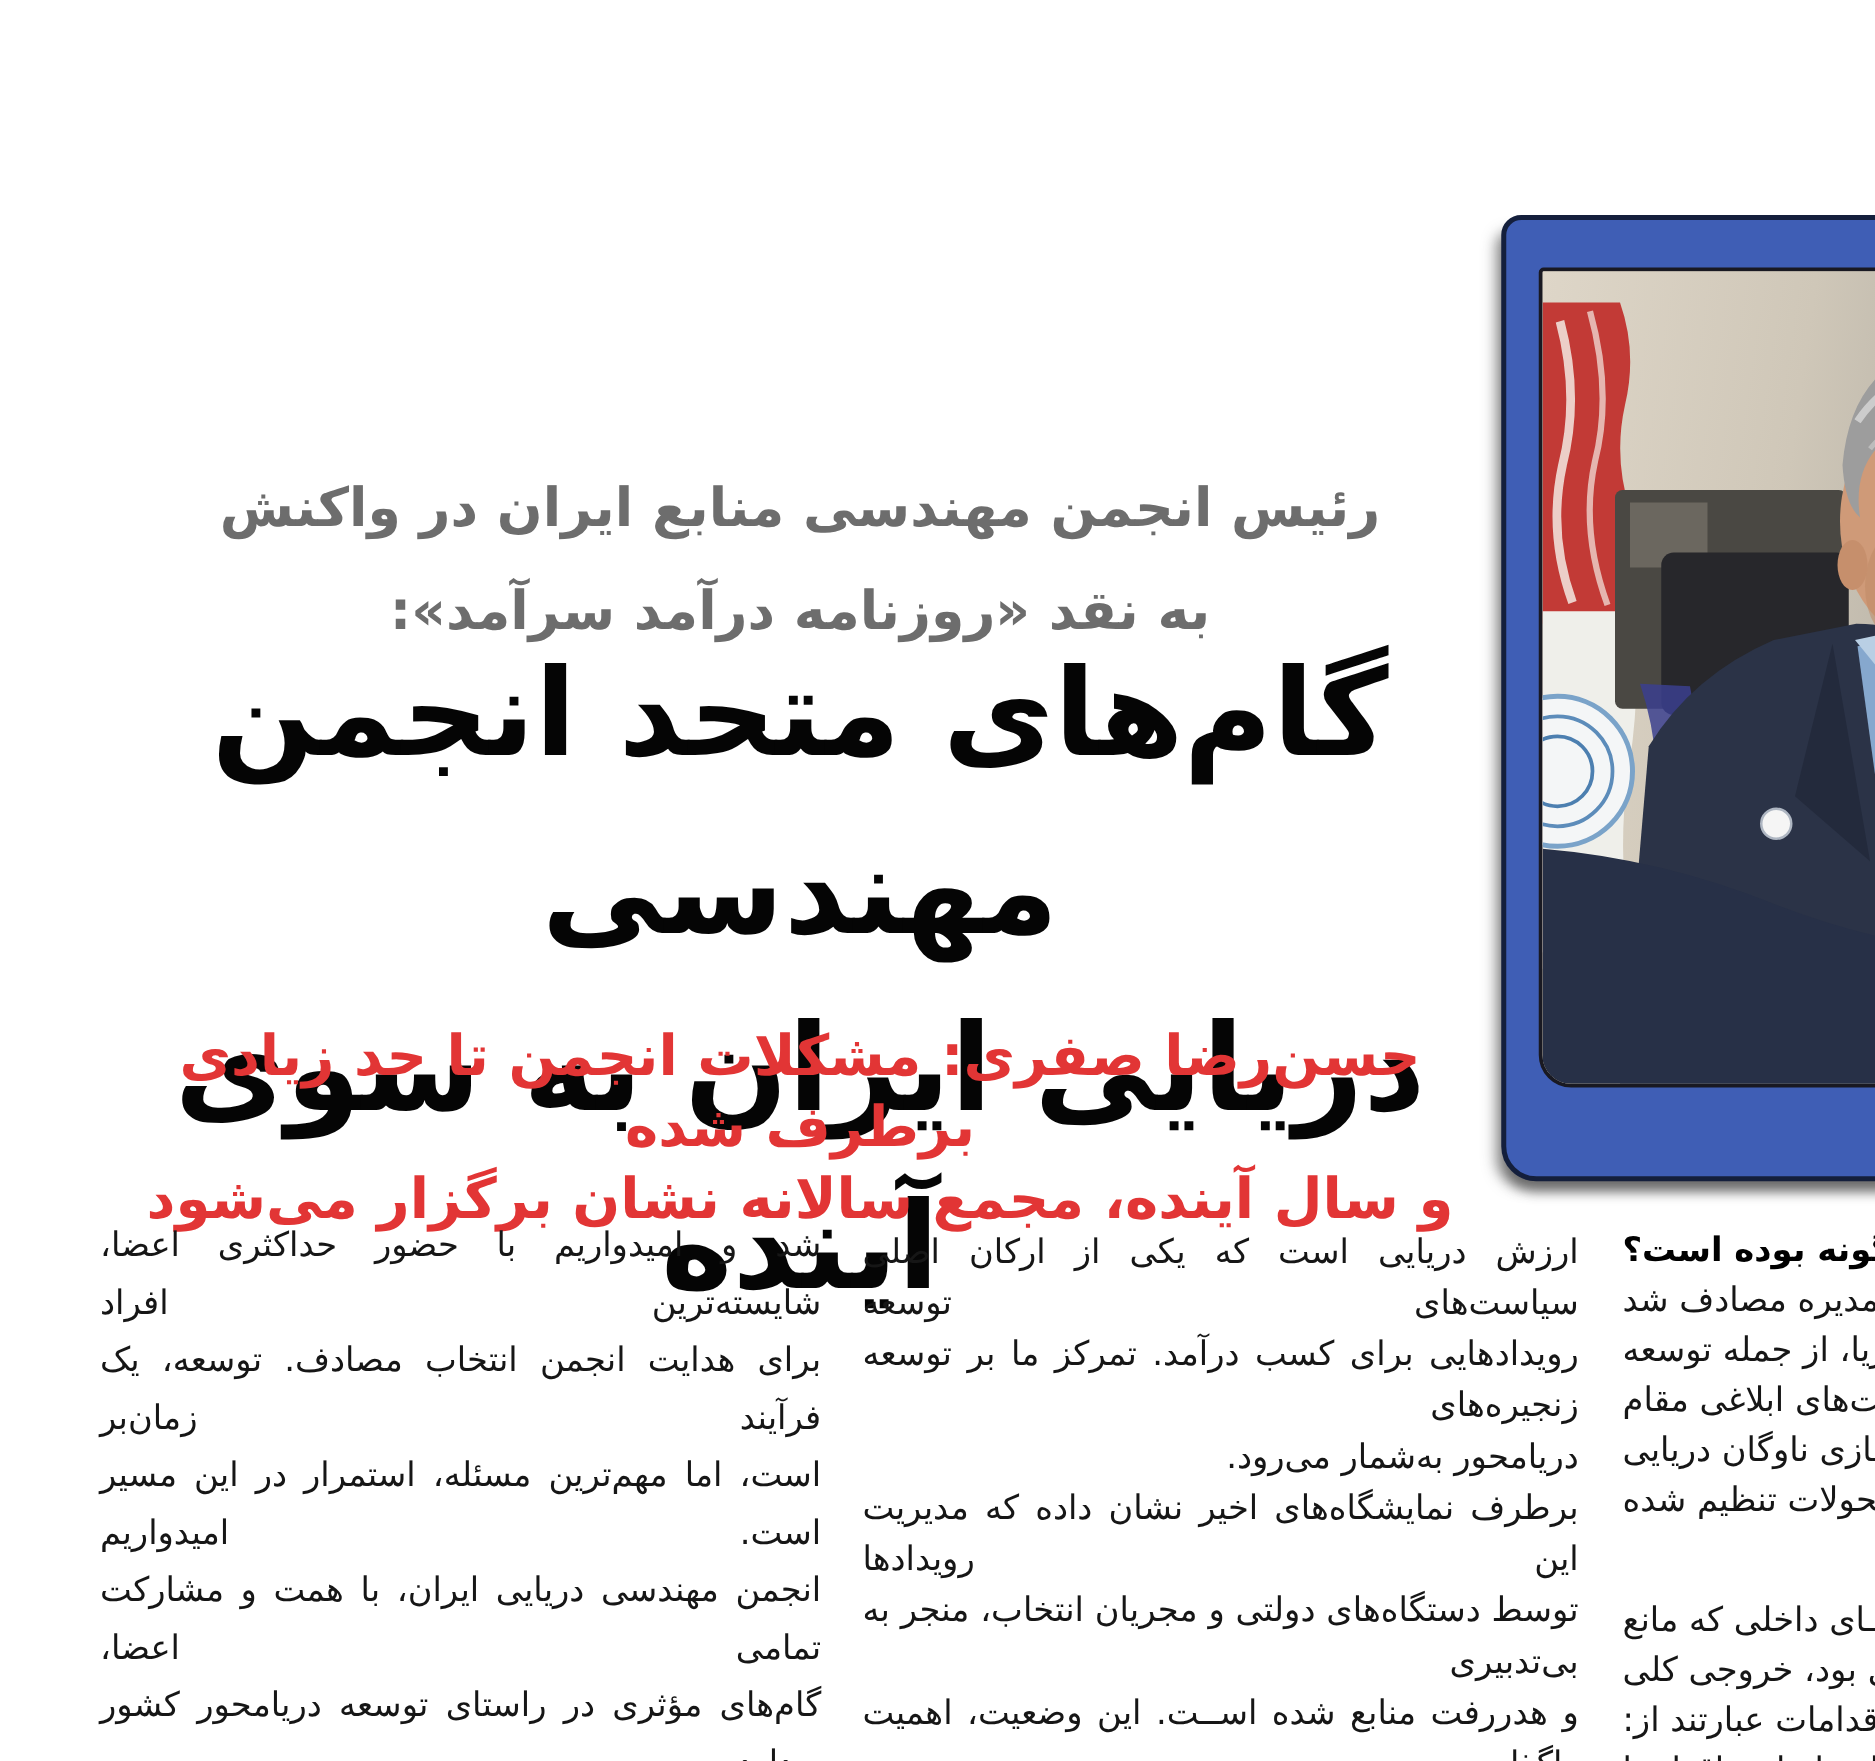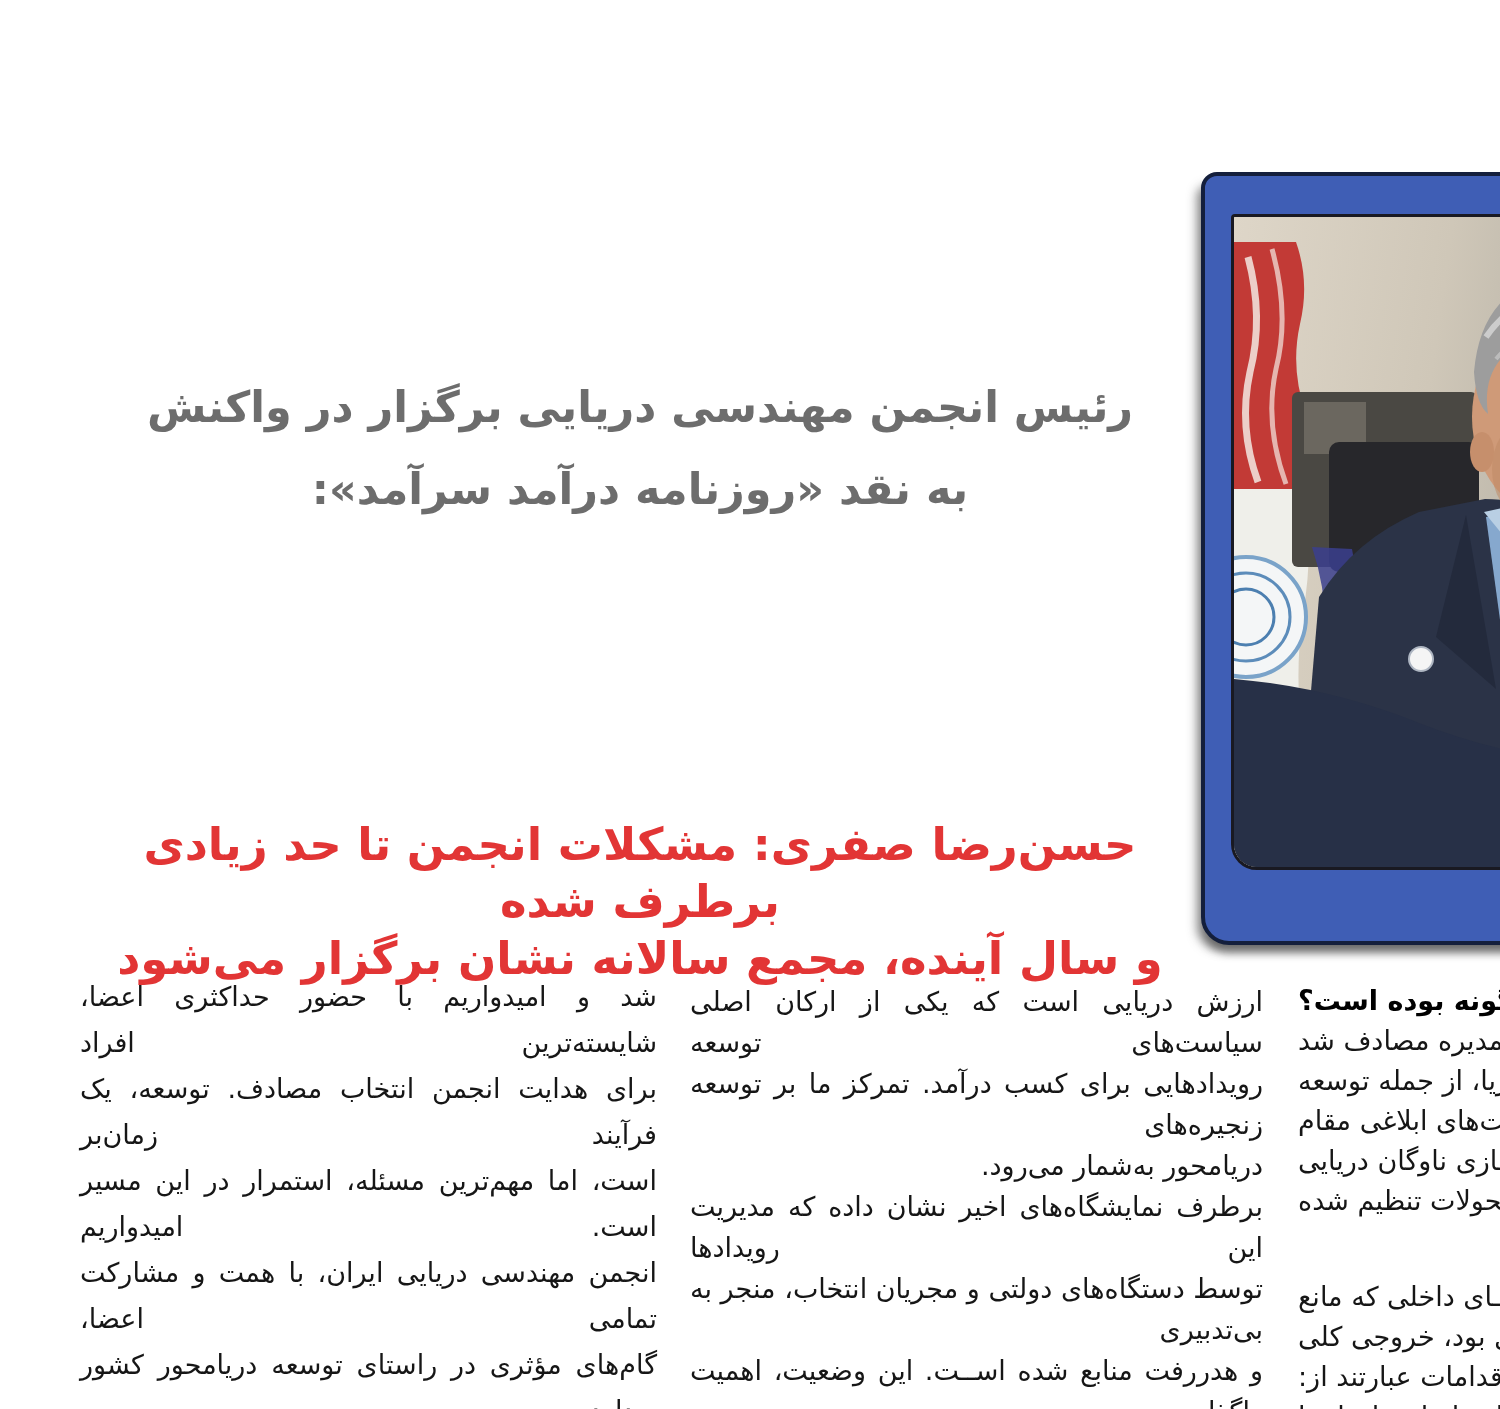--- a/index.html
+++ b/index.html
@@ -46,24 +46,28 @@
   .col-right{left:1298px;top:981px;width:560px;}
   .col-right .frag{line-height:40px;text-align:left;white-space:nowrap;}
   .col-right .frag.blank{height:56px;}
 </style>
 </head>
 <body>
 
 <div class="page">
 
   <div class="kicker">
-    <div>رئیس انجمن مهندسی دریایی برگزار در واکنش</div>
+    <div>رئیس انجمن مهندسی منابع ایران در واکنش</div>
     <div>به نقد «روزنامه درآمد سرآمد»:</div>
   </div>
 
+  <h1 class="headline">
+    <div>گام‌های متحد انجمن مهندسی</div>
+    <div>دریایی ایران به سوی آینده</div>
+  </h1>
 
   <div class="subhead">
     <div>حسن‌رضا صفری: مشکلات انجمن تا حد زیادی برطرف شده</div>
     <div>و سال آینده، مجمع سالانه نشان برگزار می‌شود</div>
   </div>
 
   <figure class="photo-frame" style="margin:0">
     <div class="photo">
       <svg width="376" height="650" viewBox="0 0 376 650">
         <defs>

